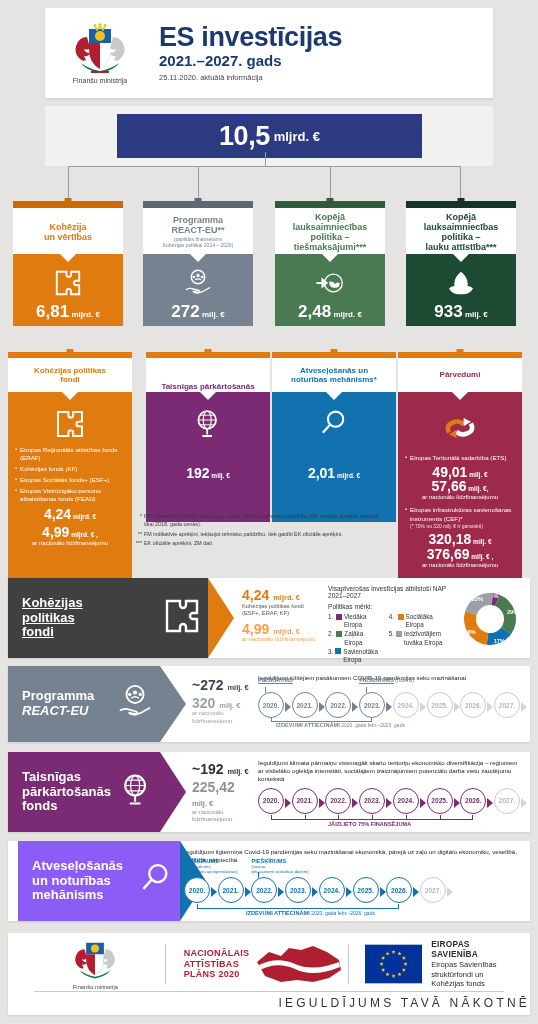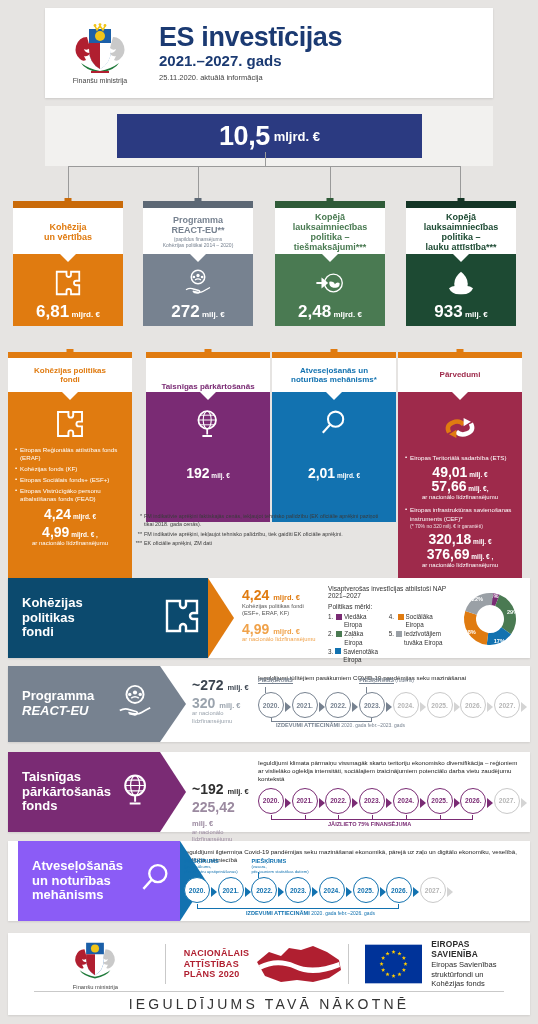--- a/index.html
+++ b/index.html
@@ -109,21 +109,21 @@
 
   
   .footer { position:absolute; left:8px; top:933px; width:522px; height:82px; background:#fff;
             box-shadow:0 1px 2px rgba(0,0,0,.10); }
   .f-row { display:flex; align-items:center; height:56px; padding:6px 18px 0; }
   .f-sep { width:1px; height:40px; background:#c9c9c9; }
   .nap { font-size:9px; font-weight:bold; color:#b01f30; line-height:1.2; letter-spacing:.3px; }
   .eu-t { font-size:8.4px; font-weight:bold; color:#2b2b2b; letter-spacing:.2px;}
   .eu-s { font-size:7.6px; color:#2b2b2b; line-height:1.24; margin-top:1px;}
   .f-line { width:470px; height:1px; background:#c9c9c9; margin:2px auto 0; }
-  .f-slogan { text-align:center; font-size:14px; letter-spacing:3.2px; color:#333; margin-top:4px; font-weight:normal;}
+  .f-slogan { text-align:right; font-size:12px; letter-spacing:3.2px; color:#333; margin-top:4px; font-weight:normal;}
 </style>
 </head>
 <body>
 
 <div class="page">
 
   <div class="header">
     <div class="coa-wrap">
       <svg class="coa" viewBox="0 0 62 52">
         <path d="M20 6 L42 6 L42 26 Q42 40 31 46 Q20 40 20 26 Z" fill="#1b5fa8"></path>
@@ -342,21 +342,21 @@
     </div>
 
   <div class="footnotes" id="footnotes">
       <p><span class="mk">*</span><span>FM indikatīvie aprēķini faktiskajās cenās, iekļaujot tehnisko palīdzību (EK oficiālie aprēķini paziņoti tikai 2018. gada cenās).</span></p>
       <p><span class="mk">**</span><span>FM indikatīvie aprēķini, iekļaujot tehnisko palīdzību, tiek gaidīti EK oficiālie aprēķini.</span></p>
       <p><span class="mk">***</span><span>EK oficiālie aprēķini, ZM dati</span></p>
     </div>
 
   <div class="band" style="top:578px;height:80px;">
     <div style="display:flex;height:100%;">
-      <div class="arrowbox" style="--ah:40px;width:200px;background:#0c4a6e;">
+      <div class="arrowbox" style="--ah:40px;width:200px;background:#404040;text-decoration:underline;">
         <div class="ab-title" id="s0title" style="white-space: pre-line;">Kohēzijas
 politikas
 fondi</div>
         <div class="ab-ico">
           <svg width="40" height="40" viewBox="0 0 40 40">
             <path d="M5 5h13v4a3 3 0 106 0V5h11v12h-4a3 3 0 100 6h4v12H24v-4a3 3 0 10-6 0v4H5z" fill="none" stroke="#fff" stroke-width="2.4"></path>
           </svg>
         </div>
         <span style="position:absolute;right:-26px;top:0;width:0;height:0;border-top:40px solid transparent;border-bottom:40px solid transparent;border-left:26px solid #e07b10;"></span>
       </div>
@@ -491,21 +491,21 @@
         <div class="ab-ico">
           <svg width="36" height="38" viewBox="0 0 40 40">
             <circle cx="19" cy="15" r="11" fill="none" stroke="#fff" stroke-width="2.2"></circle>
             <ellipse cx="19" cy="15" rx="5" ry="11" fill="none" stroke="#fff" stroke-width="1.4"></ellipse>
             <path d="M8 15h22M10 9h18M10 21h18" stroke="#fff" stroke-width="1.2"></path>
             <path d="M19 26v7M13 35h12" stroke="#fff" stroke-width="2.2"></path>
           </svg>
         </div>
         <span style="position:absolute;right:-26px;top:0;width:0;height:0;border-top:40px solid transparent;border-bottom:40px solid transparent;border-left:26px solid #7a2b74;"></span>
       </div>
-      <div style="width:92px;padding:30px 0 0 32px;">
+      <div style="width:92px;padding:10px 0 0 32px;">
         <div class="money" style="color:#2f2f2f;">
           <span>~192</span> <span class="u">milj. €</span>
         </div>
         <div class="money" style="color:#9b8aa0;margin-top:3px;">
           <span>225,42</span> <span class="u">milj. €</span>
         </div>
         <div class="cap-sm" style="color:#9b8aa0;white-space:pre-line;">ar nacionālo
 līdzfinansējumu</div>
       </div>
       <div style="flex:1;padding:7px 10px 0 6px;">

